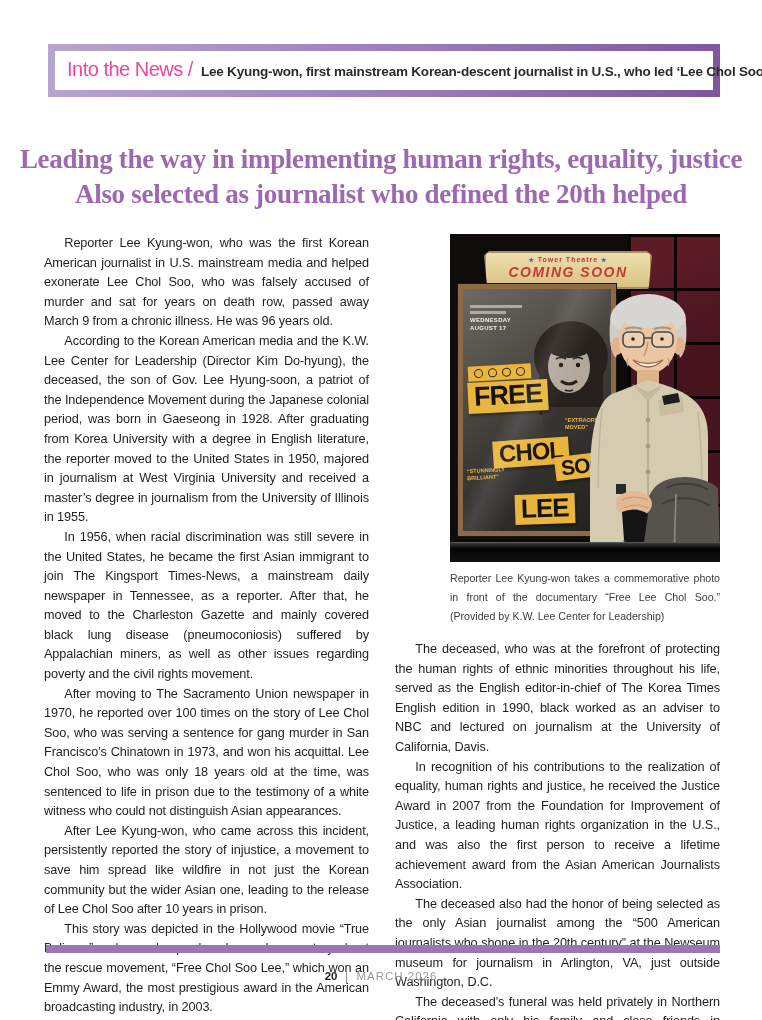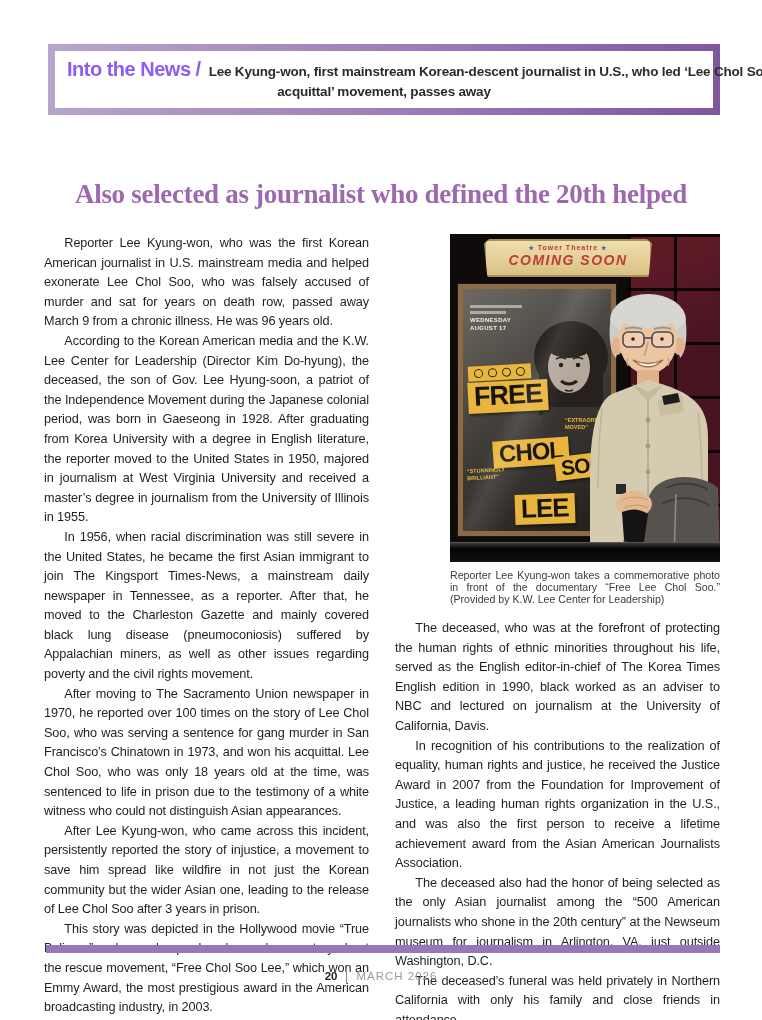--- a/index.html
+++ b/index.html
@@ -11,21 +11,21 @@
   }
 
   
   .header-banner {
     position:absolute; left:48px; top:44px; width:672px;
     background:linear-gradient(100deg,#b7a6ce 0%, #9a7cb8 55%, #7e569c 100%);
     padding:7px;
   }
   .header-inner { background:#ffffff; padding:7px 12px 9px 12px; }
   .header-line1 { display:flex; align-items:baseline; gap:8px; white-space:nowrap; }
-  .section-label { font-size:20px; font-weight:700; color:#8b5cf6; letter-spacing:-0.5px; }
+  .section-label { font-size:20px; font-weight:400; color:#ec4899; letter-spacing:-0.5px; }
   .kicker { font-size:13.5px; font-weight:700; color:#2b2b2b; letter-spacing:-0.2px; }
   .header-line2 { text-align:center; margin-top:3px; }
 
   
   .headline {
     position:absolute; left:0; top:142px; width:100%;
     text-align:center;
     font-family:"Liberation Serif", serif;
     font-size:27px; font-weight:700; line-height:35px;
     color:#9d68b0; letter-spacing:-0.3px;
@@ -50,21 +50,21 @@
   .tiles {
     position:absolute; right:0; top:0; width:92px; height:100%;
     background-color:#471420;
     background-image:
       linear-gradient(rgba(0,0,0,0.85) 3px, transparent 3px),
       linear-gradient(90deg, rgba(0,0,0,0.85) 3px, transparent 3px),
       linear-gradient(160deg, rgba(255,80,80,0.12) 10%, transparent 40%);
     background-size:46px 54px, 46px 54px, 100% 100%;
   }
   .marquee-sign {
-    position:absolute; left:34px; top:5px; width:168px; height:38px;
+    position:absolute; left:34px; top:17px; width:168px; height:38px;
     background:linear-gradient(#efdfae,#d9c184);
     border:2px solid #a8905c; border-radius:5px;
     text-align:center; padding-top:3px;
     clip-path:polygon(0 12%, 3% 0, 97% 0, 100% 12%, 98% 100%, 2% 100%);
   }
   .sign-venue { font-size:7px; font-weight:700; color:#b23a3a; letter-spacing:1px; }
   .sign-venue .star { color:#3a5fa8; font-size:6px; }
   .sign-coming {
     font-size:14px; font-weight:800; font-style:italic; color:#c23b35;
     letter-spacing:1.5px; margin-top:1px;
@@ -102,21 +102,21 @@
   }
   .man-svg { position:absolute; left:128px; top:54px; width:142px; height:274px; }
   .ledge {
     position:absolute; left:0; bottom:0; width:100%; height:20px;
     background:linear-gradient(#3a3a3a,#050505 30%, #111 100%);
     border-top:1px solid #555;
   }
 
   .caption {
     width:270px; margin-left:auto; margin-top:7px;
-    font-size:10.6px; line-height:12px; color:#3c3c3c; text-align:justify;
+    font-size:10.6px; line-height:19px; color:#3c3c3c; text-align:justify;
   }
   .right-body { margin-top:14px; }
 
   
   .footer-bar {
     position:absolute; left:46px; top:945px; width:674px; height:8px;
     background:#9878b4;
   }
   .page-footer {
     position:absolute; left:0; top:968px; width:100%;
@@ -131,37 +131,36 @@
 <body>
 
 <div class="page">
 
   <div class="header-banner">
     <div class="header-inner">
       <div class="header-line1">
         <span class="section-label">Into the News /</span>
         <span class="kicker">Lee Kyung-won, first mainstream Korean-descent journalist in U.S., who led ‘Lee Chol Soo</span>
       </div>
-      <div class="header-line2 kicker">acquittal’ movement, passes away</div>
     </div>
   </div>
 
   <h1 class="headline">
-    <br>
+    <span>Leading the way in implementing human rights, equality, justice</span><br>
     <span>Also selected as journalist who defined the 20th helped</span>
   </h1>
 
   <div class="columns">
 
     <div class="col-left">
       <p class="body-p">Reporter Lee Kyung-won, who was the first Korean American journalist in U.S. mainstream media and helped exonerate Lee Chol Soo, who was falsely accused of murder and sat for years on death row, passed away March 9 from a chronic illness. He was 96 years old.</p>
       <p class="body-p">According to the Korean American media and the K.W. Lee Center for Leadership (Director Kim Do-hyung), the deceased, the son of Gov. Lee Hyung-soon, a patriot of the Independence Movement during the Japanese colonial period, was born in Gaeseong in 1928. After graduating from Korea University with a degree in English literature, the reporter moved to the United States in 1950, majored in journalism at West Virginia University and received a master’s degree in journalism from the University of Illinois in 1955.</p>
       <p class="body-p">In 1956, when racial discrimination was still severe in the United States, he became the first Asian immigrant to join The Kingsport Times-News, a mainstream daily newspaper in Tennessee, as a reporter. After that, he moved to the Charleston Gazette and mainly covered black lung disease (pneumoconiosis) suffered by Appalachian miners, as well as other issues regarding poverty and the civil rights movement.</p>
       <p class="body-p">After moving to The Sacramento Union newspaper in 1970, he reported over 100 times on the story of Lee Chol Soo, who was serving a sentence for gang murder in San Francisco’s Chinatown in 1973, and won his acquittal. Lee Chol Soo, who was only 18 years old at the time, was sentenced to life in prison due to the testimony of a white witness who could not distinguish Asian appearances.</p>
-      <p class="body-p">After Lee Kyung-won, who came across this incident, persistently reported the story of injustice, a movement to save him spread like wildfire in not just the Korean community but the wider Asian one, leading to the release of Lee Chol Soo after 3 years in prison.</p>
+      <p class="body-p">After Lee Kyung-won, who came across this incident, persistently reported the story of injustice, a movement to save him spread like wildfire in not just the Korean community but the wider Asian one, leading to the release of Lee Chol Soo after 10 years in prison.</p>
       <p class="body-p">This story was depicted in the Hollywood movie “True Believer” and was also produced as a documentary about the rescue movement, “Free Chol Soo Lee,” which won an Emmy Award, the most prestigious award in the American broadcasting industry, in 2003.</p>
       <p class="body-p">In 1979, the deceased also published the Koreatown weekly, the first Korean English-language newspaper, in Los Angeles to convey the voices of Koreans to mainstream society.</p>
     </div>
 
     <div class="col-right">
 
       <div class="photo-wrap">
         <div class="photo">
           <div class="tiles"></div>
 

